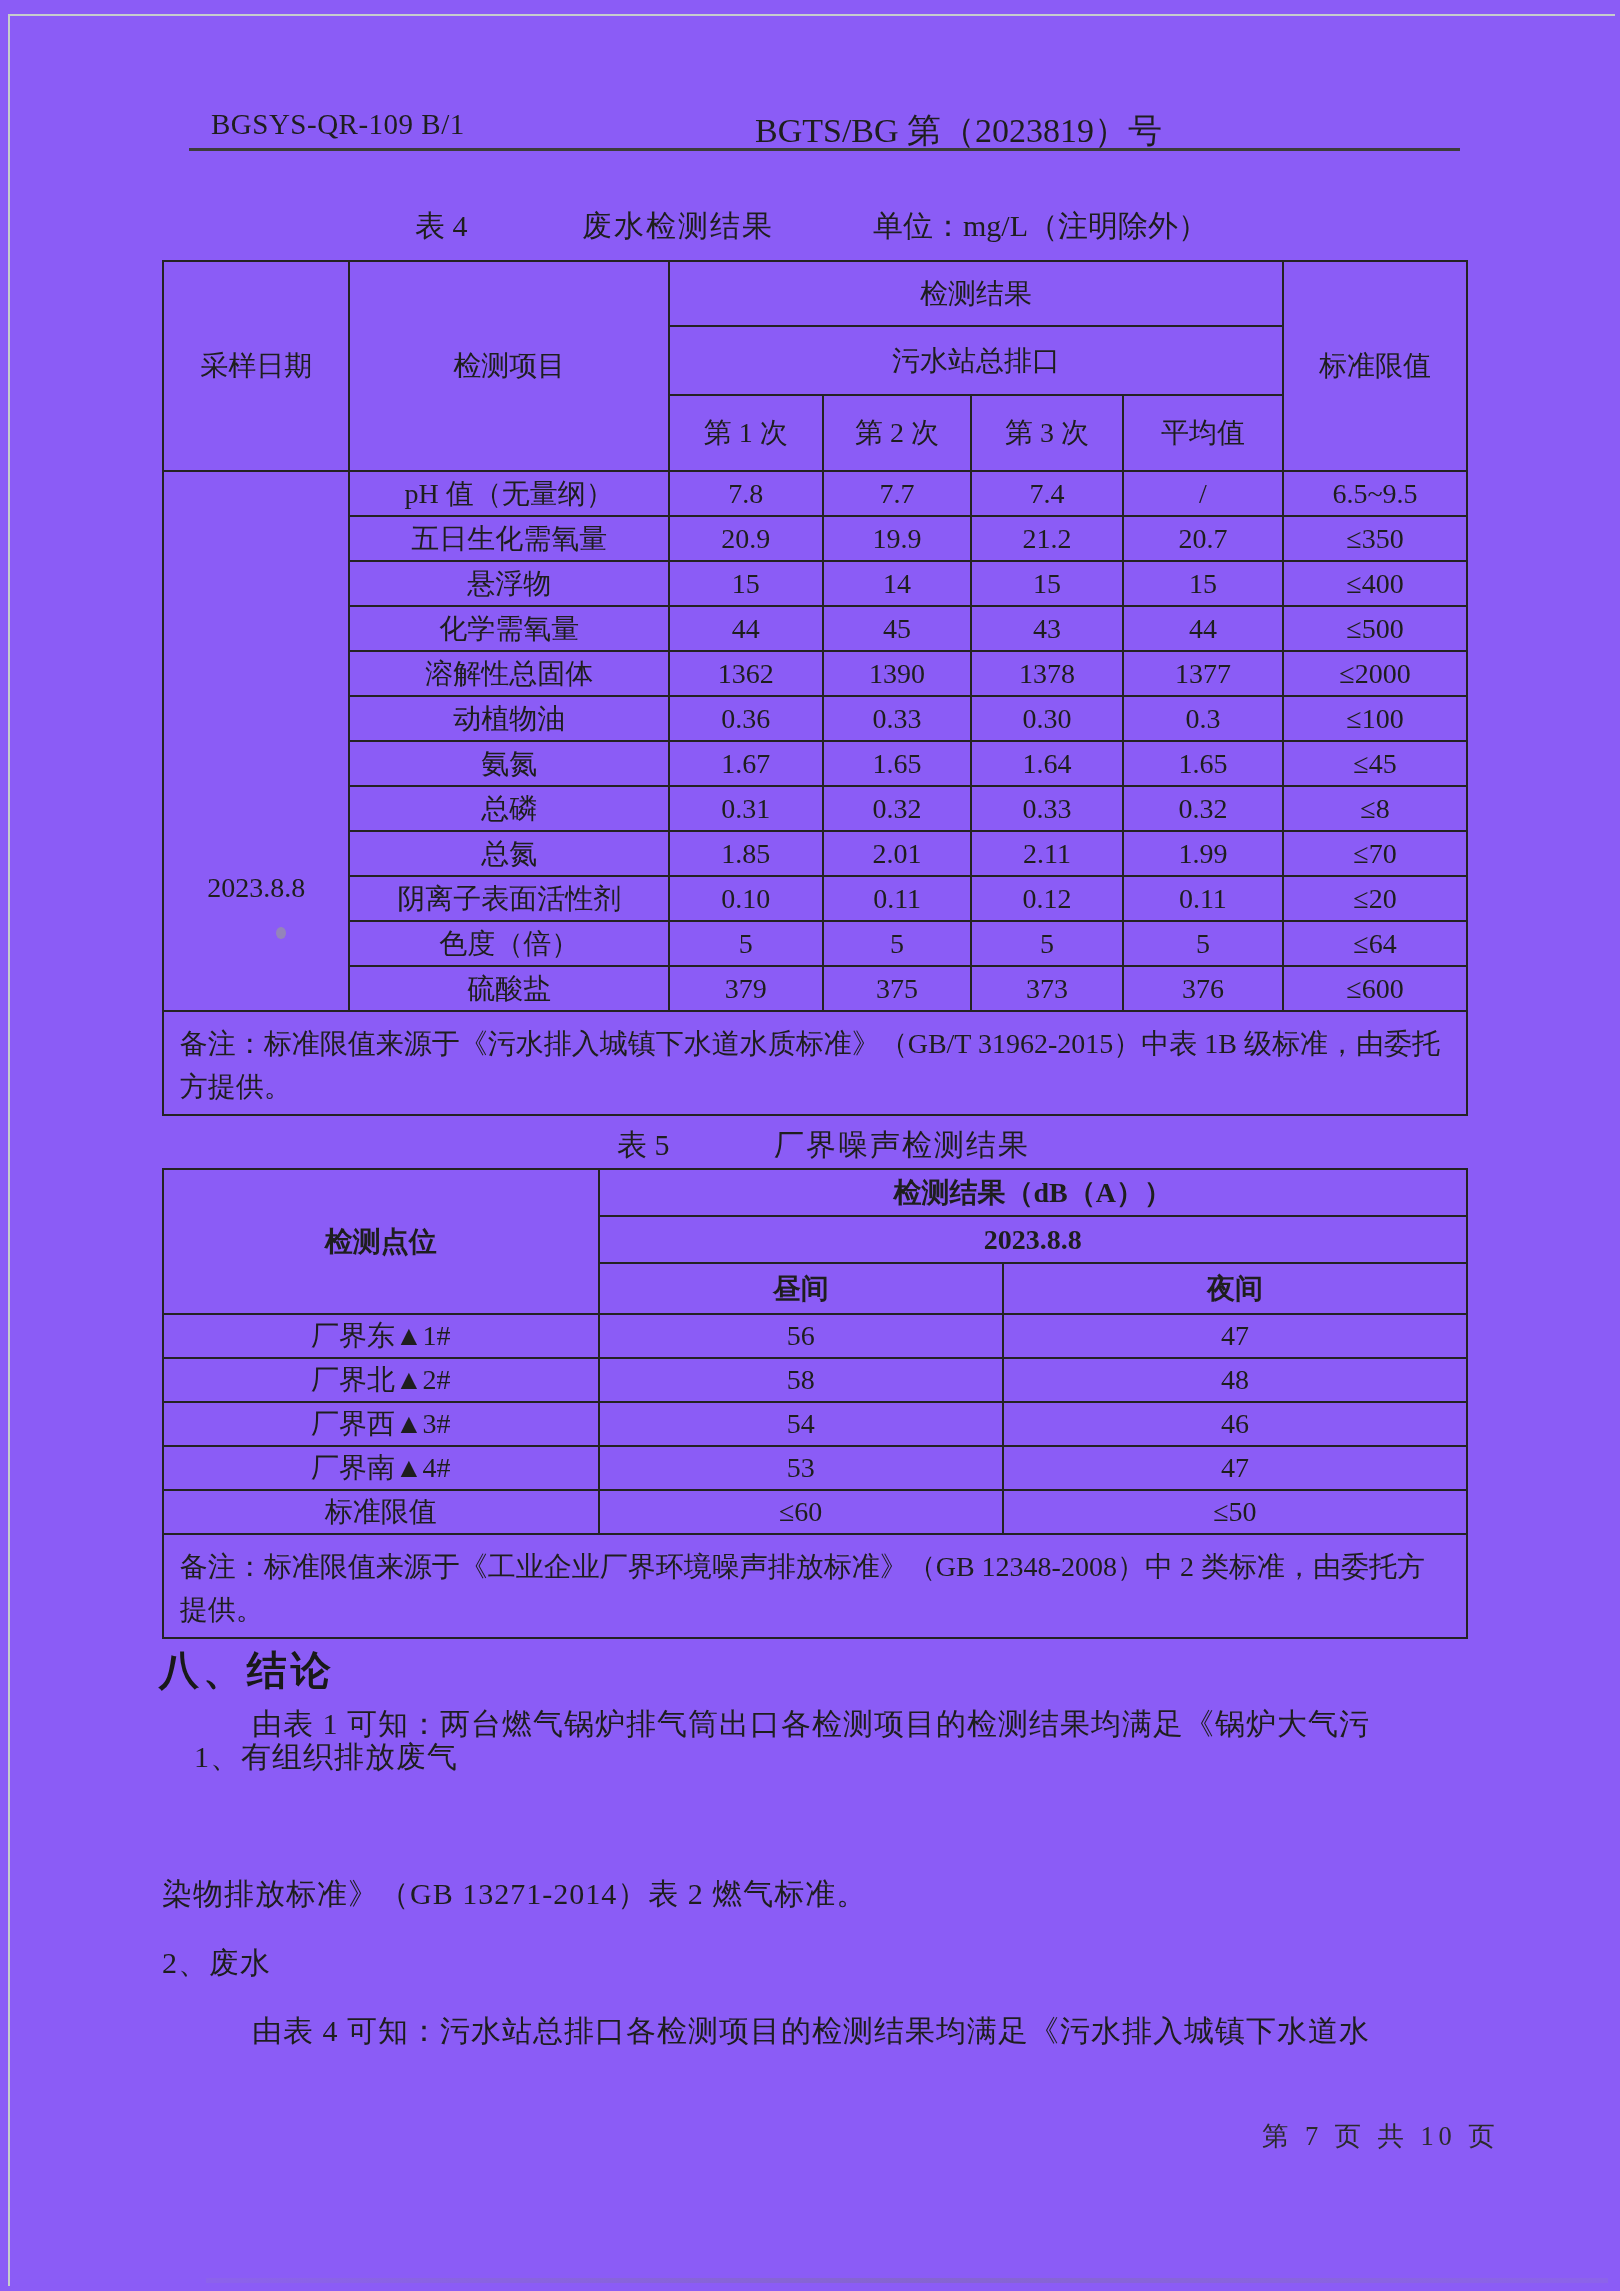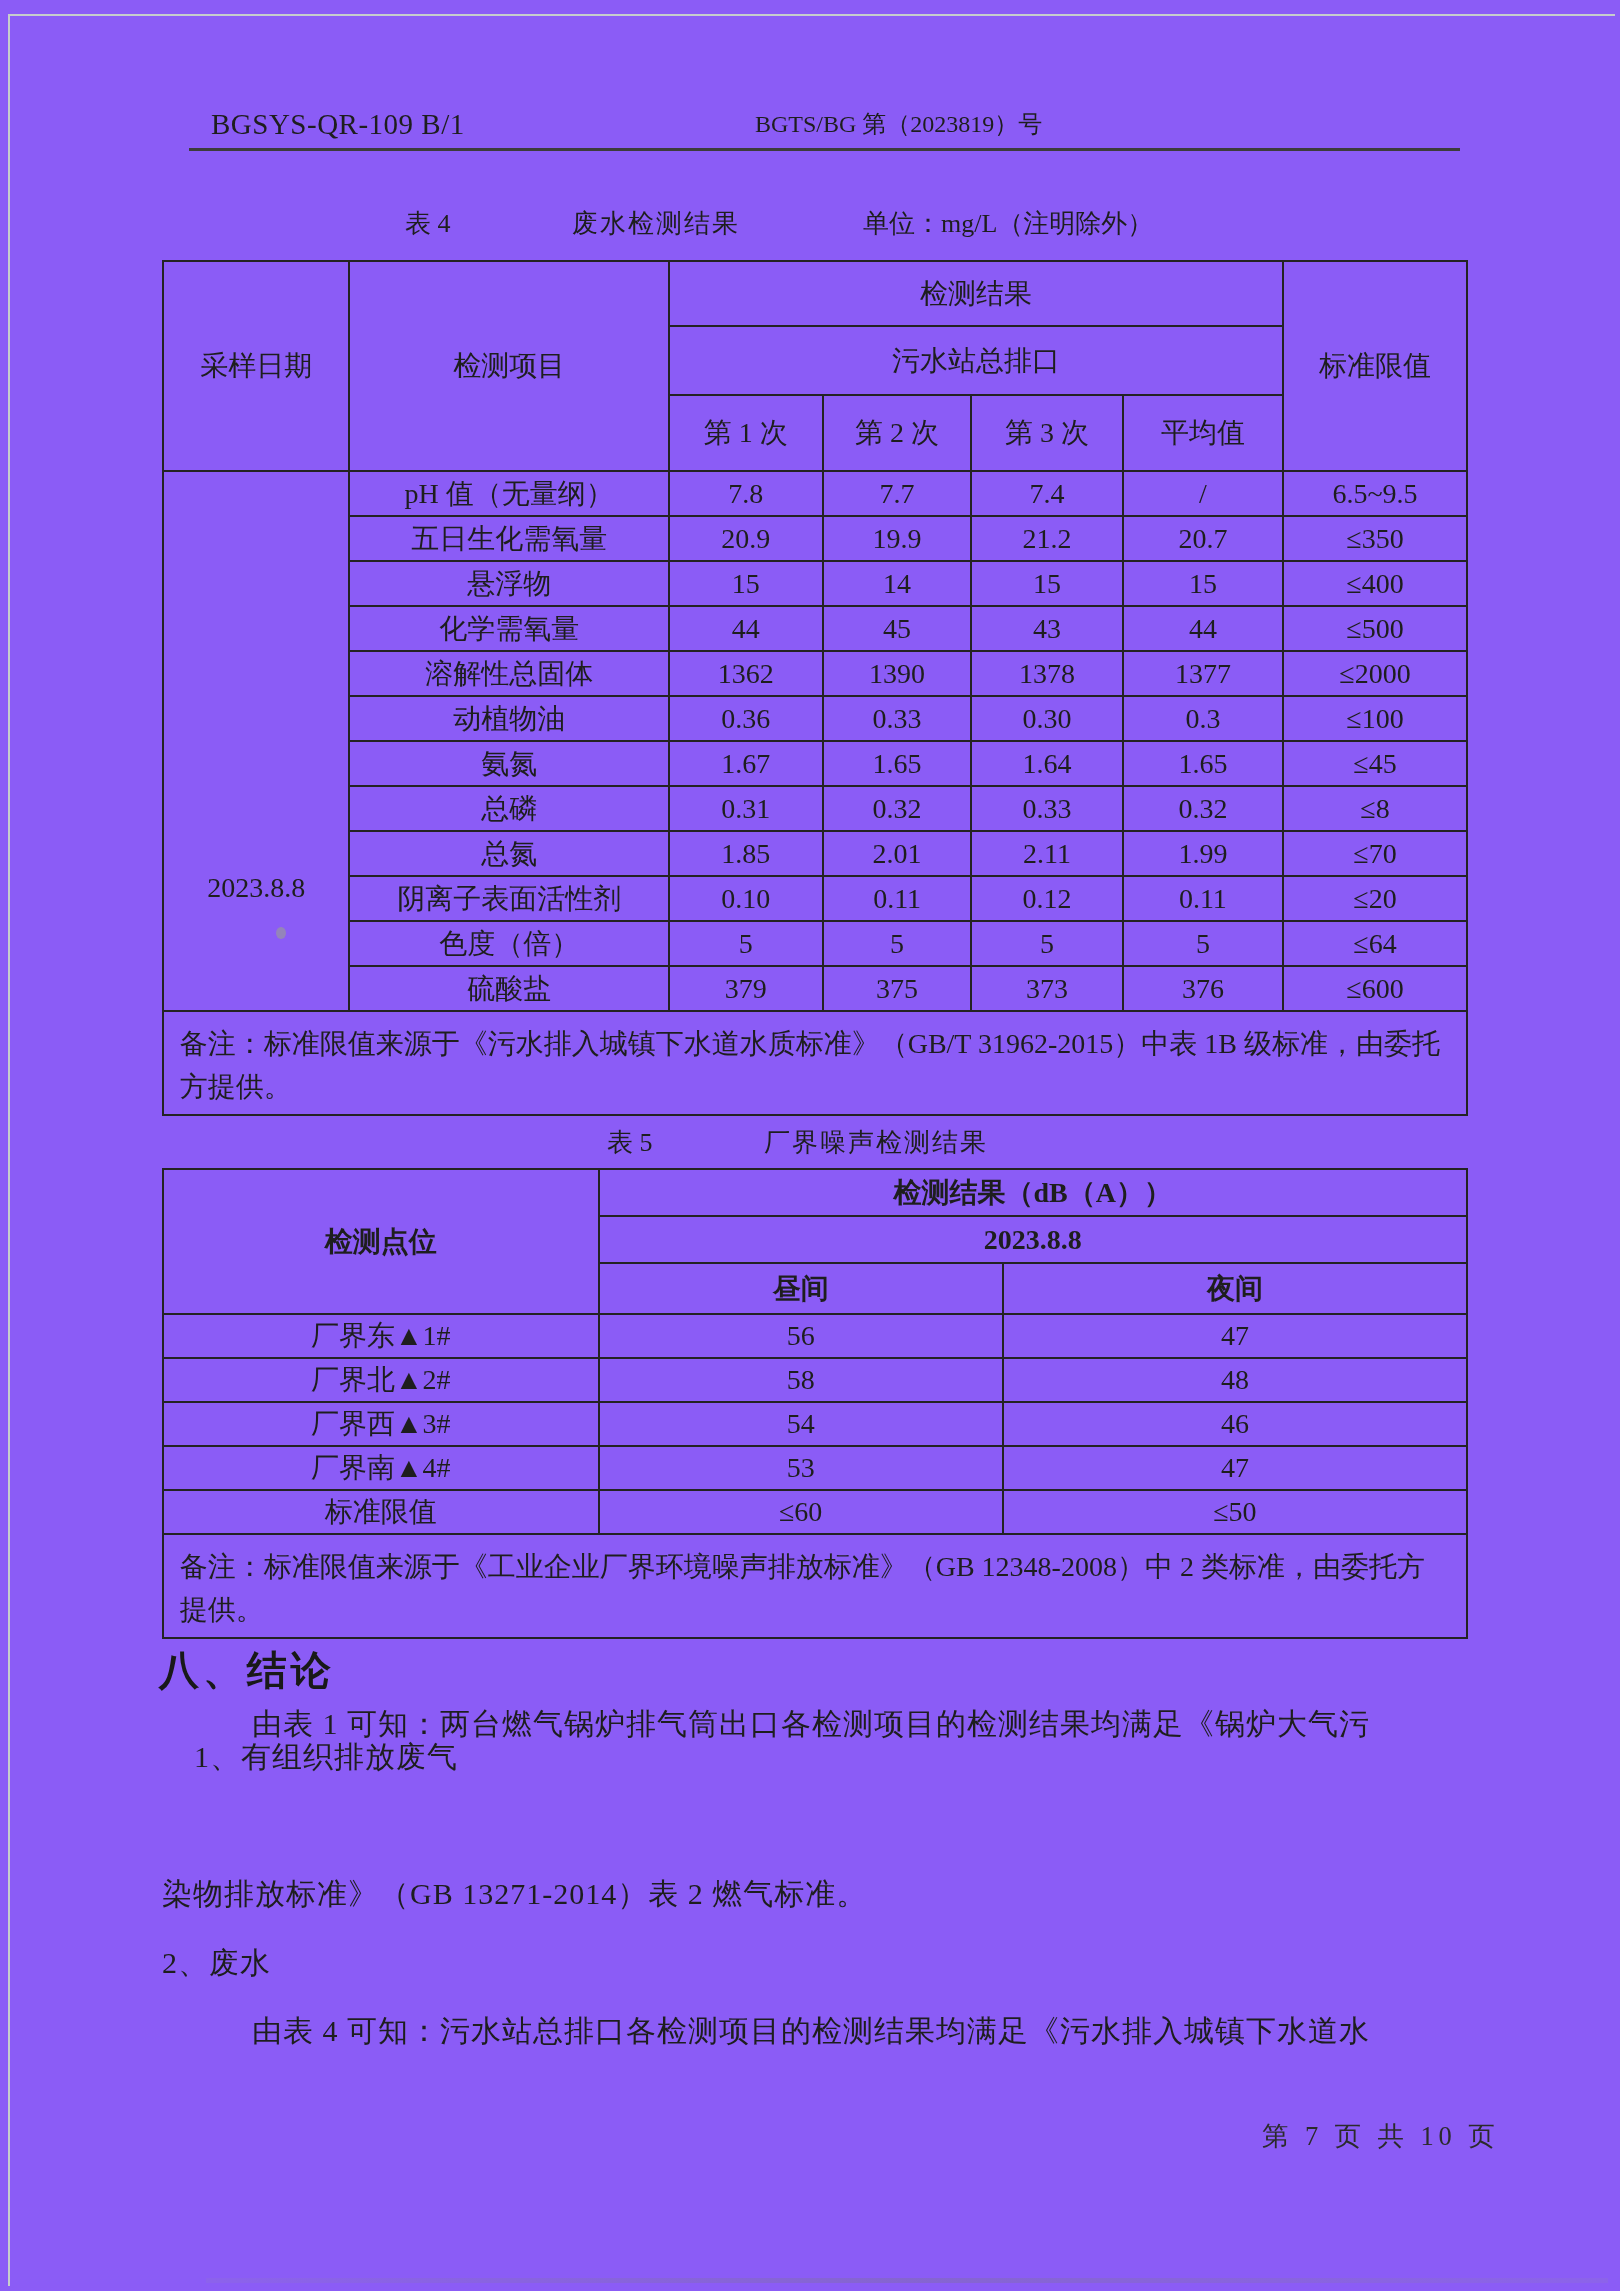--- a/index.html
+++ b/index.html
@@ -14,24 +14,24 @@
     overflow:hidden;
   }
   
   .scan-top{position:absolute;top:13.7px;left:7.8px;width:1607px;height:2px;background:#c6cdcc;}
   .scan-left{position:absolute;top:13.7px;left:7.8px;width:2px;height:2272px;background:#c6cdcc;}
   .scan-dot{position:absolute;left:276px;top:927px;width:9.8px;height:11.8px;border-radius:50%;background:#9a9a9a;opacity:.65;}
   .scan-smudge{position:absolute;top:2278px;left:206px;width:1402px;height:4.9px;
     background:linear-gradient(90deg,rgba(150,150,150,.10),rgba(120,120,120,.30),rgba(150,150,150,.12));}
   
   .hdr-left{position:absolute;top:108px;left:211px;font-size:29px;letter-spacing:0.5px;}
-  .hdr-right{position:absolute;top:108px;left:755px;font-size:24px;}
+  .hdr-right{position:absolute;top:108px;left:755px;font-size:34px;}
   .header-rule{position:absolute;top:148px;left:189px;width:1271px;height:2.9px;background:#3c3c3c;}
   
-  .caption{position:absolute;left:162px;width:1306px;height:41px;font-size:26px;}
+  .caption{position:absolute;left:172px;width:1306px;height:41px;font-size:30px;}
   .caption span{position:absolute;top:0;white-space:nowrap;}
   .t4cap{top:206px;}
   .t5cap{top:1125px;}
   .t4cap .cap-label{left:243px;}
   .t4cap .cap-title{left:410px;letter-spacing:2px;}
   .t4cap .cap-unit{left:701px;}
   .t5cap .cap-label{left:445px;}
   .t5cap .cap-title{left:602px;letter-spacing:2px;}
   
   table{border-collapse:collapse;table-layout:fixed;position:absolute;left:162px;width:1306px;background:transparent;}

